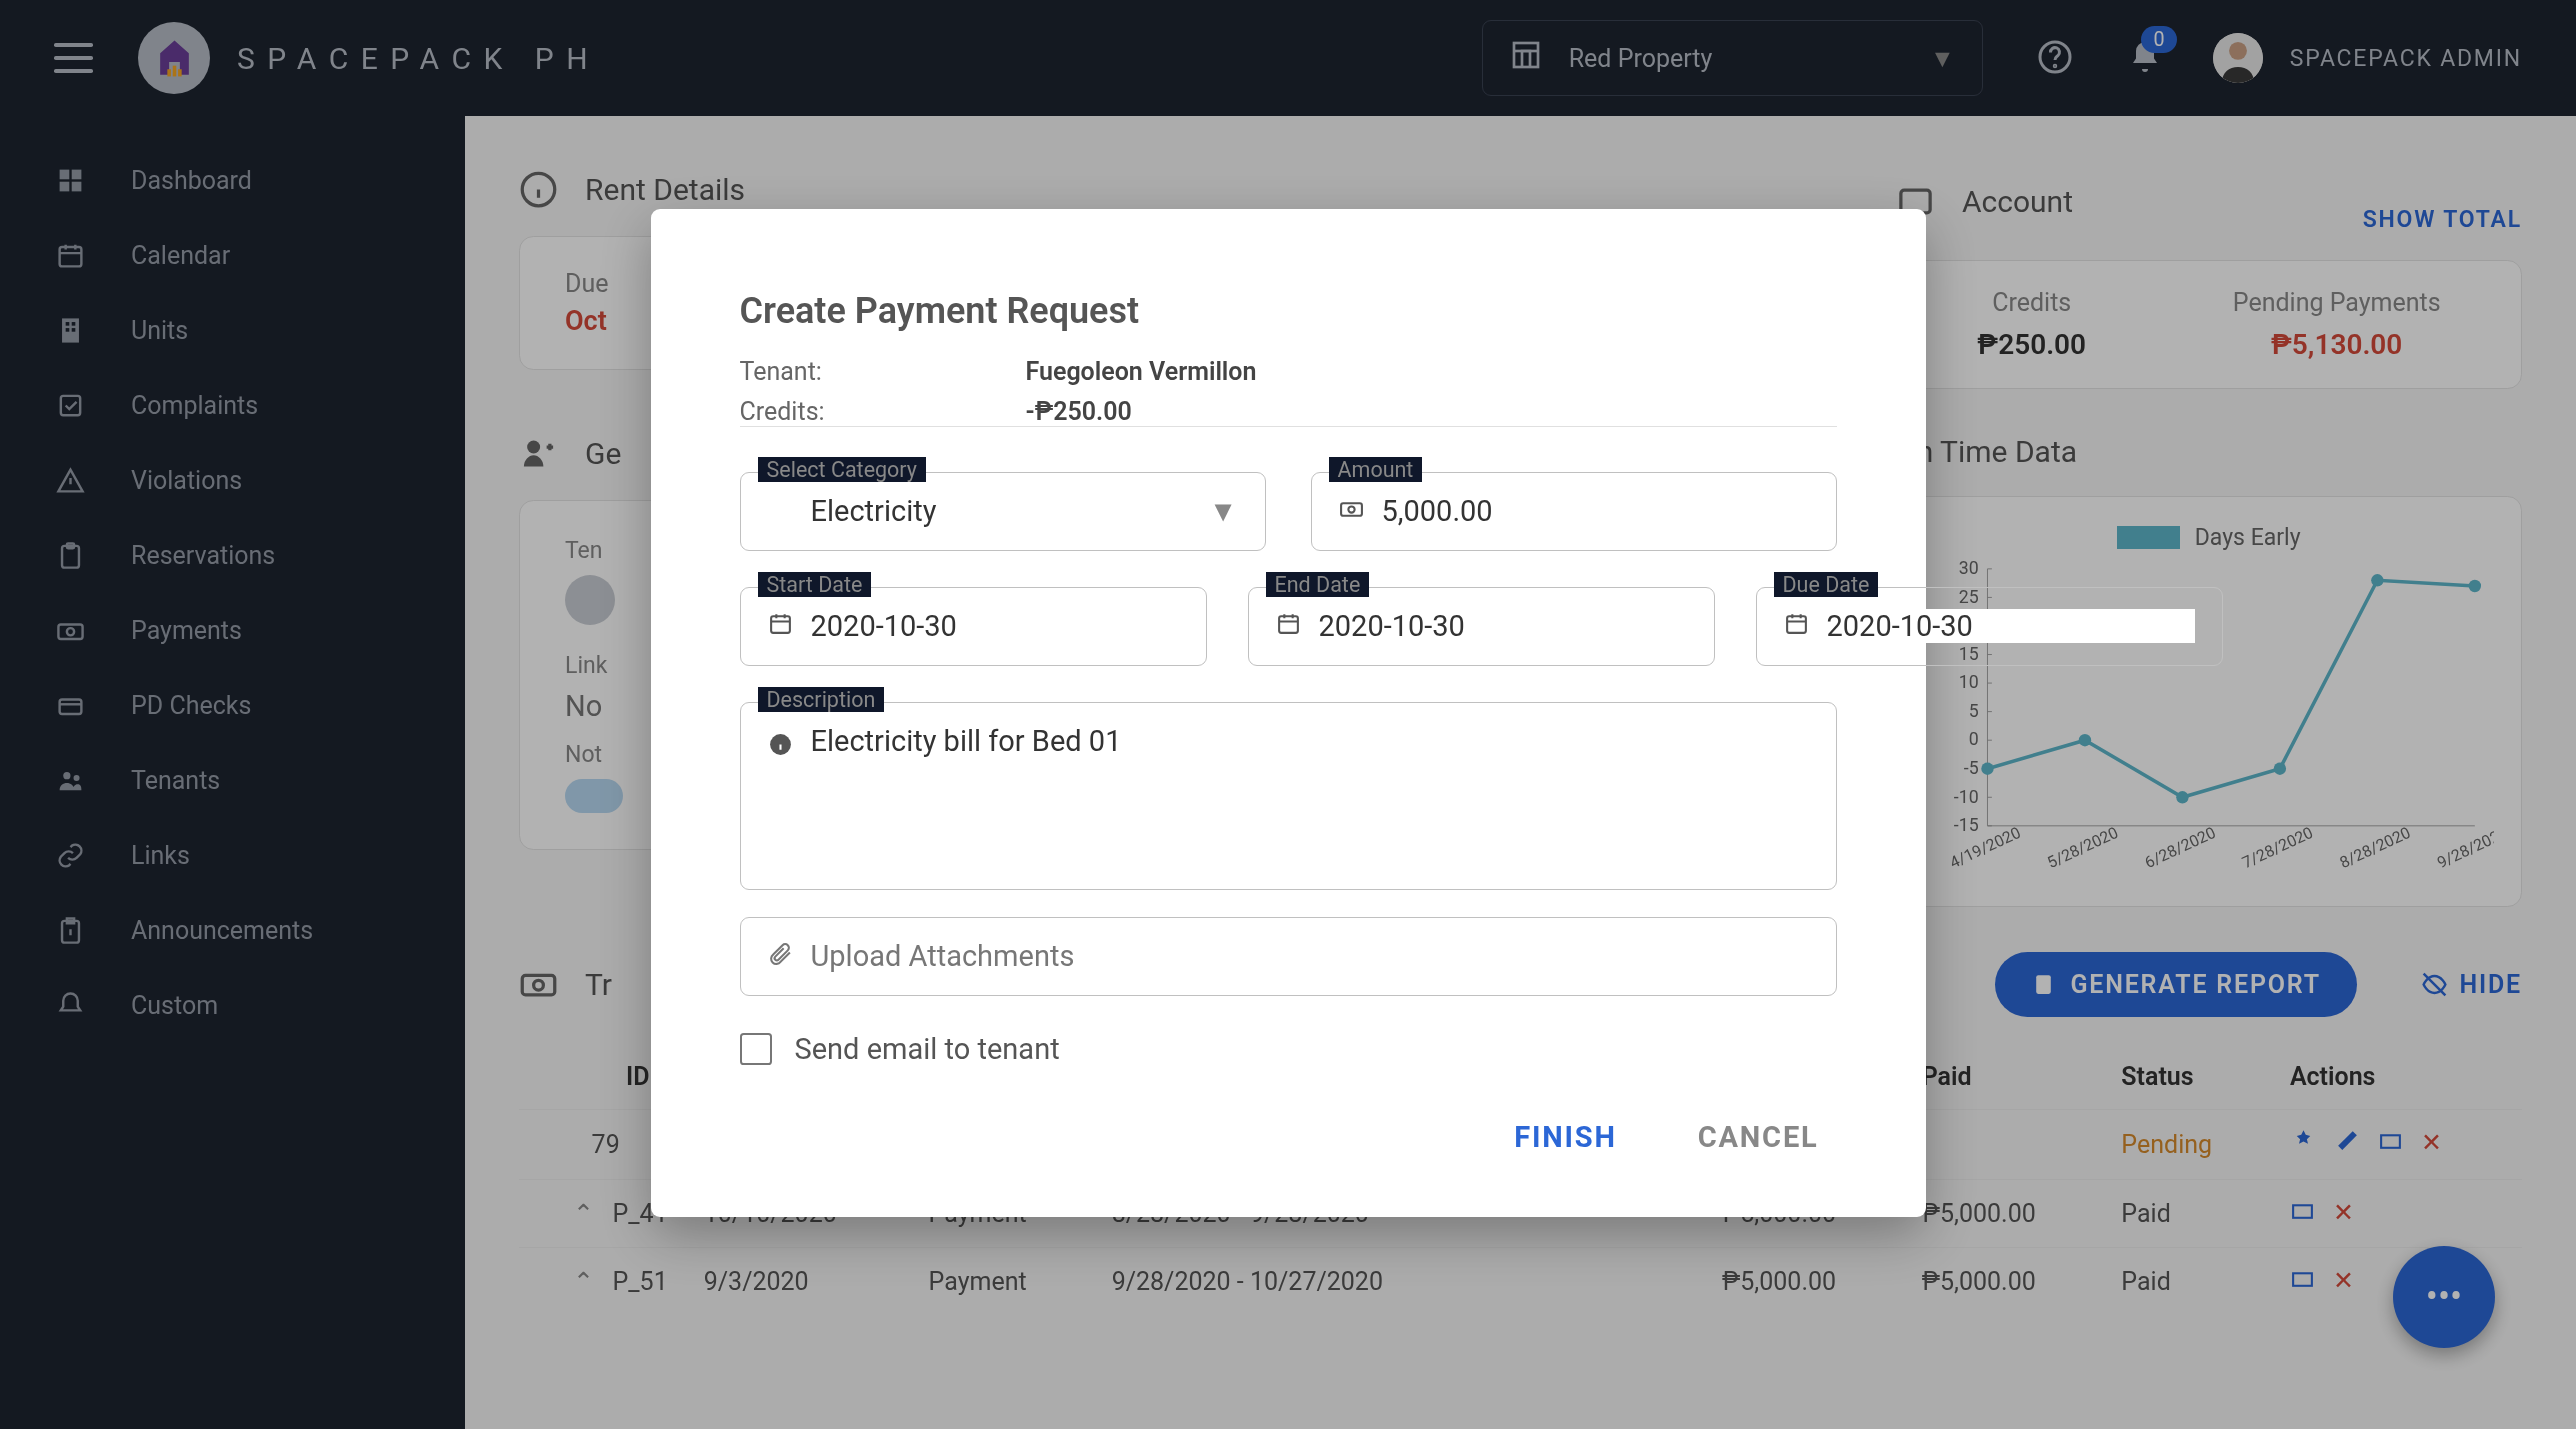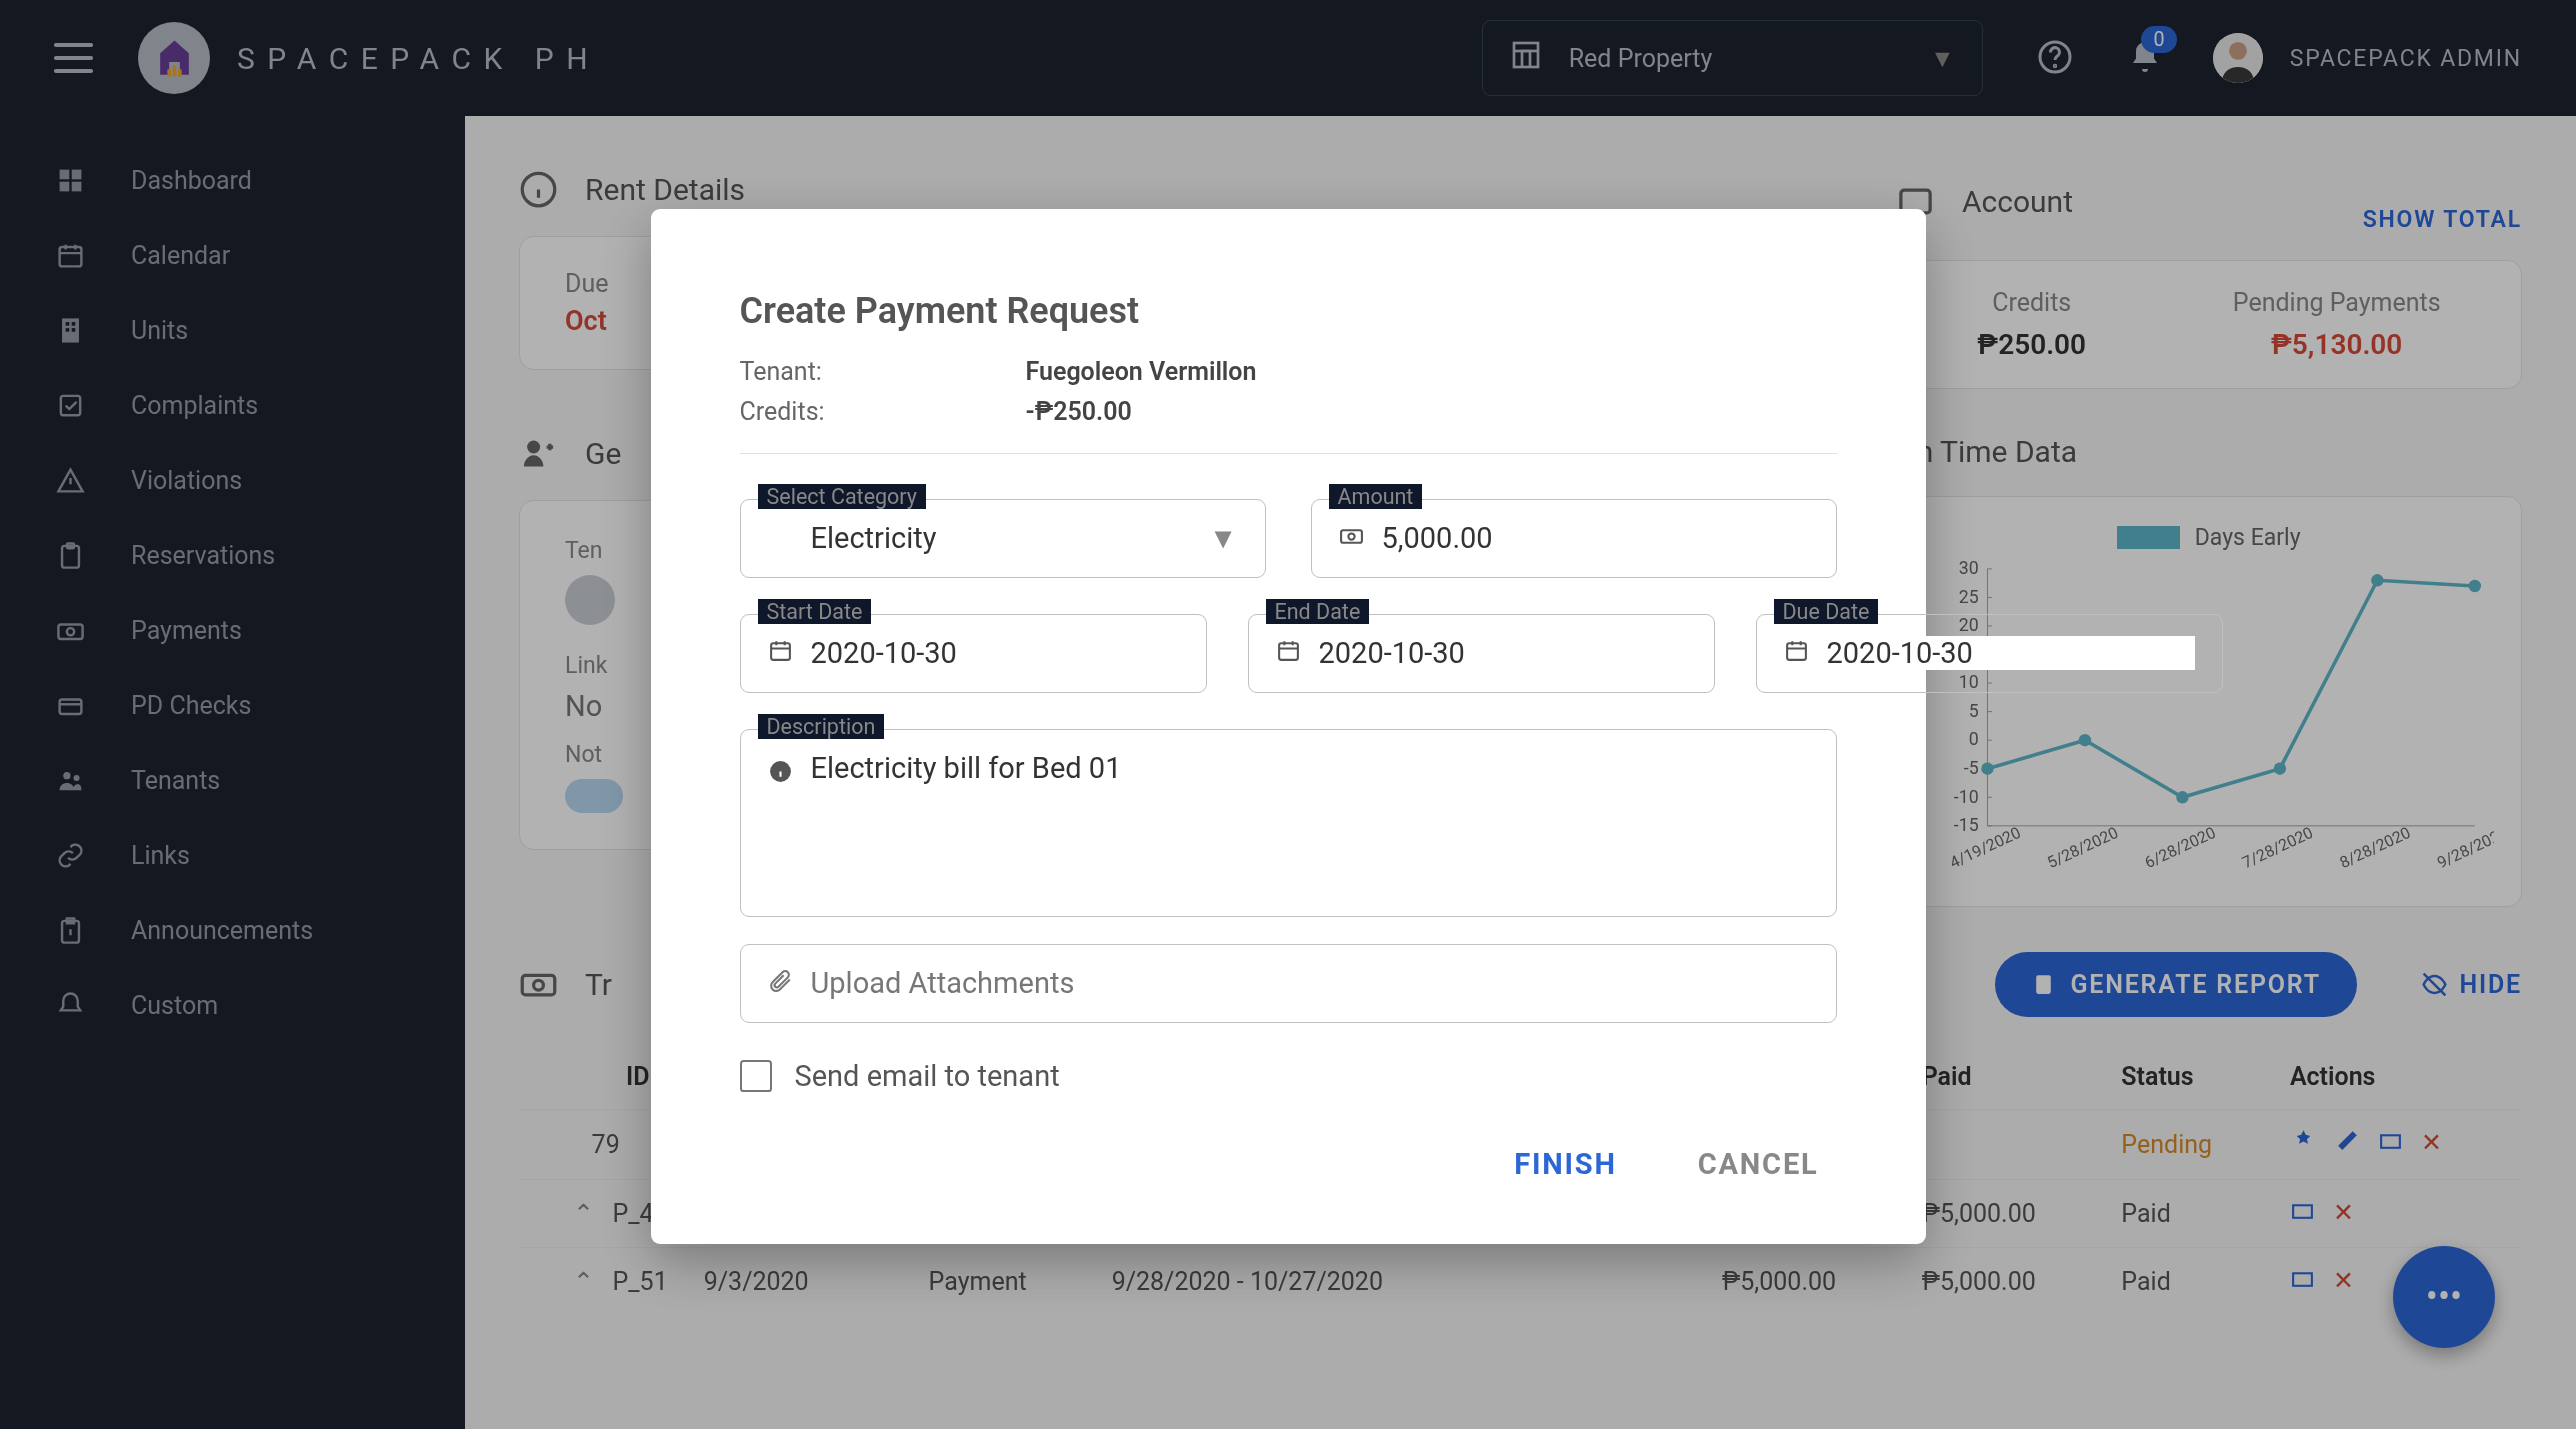--- a/index.html
+++ b/index.html
@@ -75,21 +75,21 @@
 .row-actions { display: flex; gap: 18px; color: #2c67d6; }
 .row-actions .del { color: #d44a3a; }
 
 
 .fab { position: fixed; right: 81px; bottom: 81px; width: 102px; height: 102px; border-radius: 50%; background: #2c67d6; color: #fff; display: flex; align-items: center; justify-content: center; font-size: 36px; cursor: pointer; box-shadow: 0 7.2px 18px rgba(0,0,0,0.3); }
 
 
 .overlay { position: absolute; inset: 0; background: rgba(0,0,0,0.3); display: flex; align-items: flex-start; justify-content: center; padding-top: 209px; }
 .modal { background: #fff; width: 1275px; border-radius: 9px; padding: 81px 89px 54px; box-shadow: 0 18px 54px rgba(0,0,0,0.3); }
 .modal-title { font-size: 36px; font-weight: 600; color: #555; margin-bottom: 25px; }
-.modal-info { display: grid; grid-template-columns: 286px 1fr; gap: 10.7px 0; font-size: 25px; color: #666; padding-bottom: 27px; border-bottom: 0.9px solid #e0e0e0; margin-bottom: 45px; }
+.modal-info { display: grid; grid-template-columns: 286px 1fr; gap: 10.7px 0; font-size: 25px; color: #666; border-bottom: 0.9px solid #e0e0e0; margin-bottom: 45px; }
 .modal-info .info-val { font-weight: 600; color: #444; }
 .form-row { display: flex; gap: 45px; margin-bottom: 36px; }
 .form-row-3 { display: flex; gap: 41px; margin-bottom: 36px; }
 .field { position: relative; flex: 1; }
 .field-label { position: absolute; top: -14.3px; left: 18px; background: #0f172a; padding: 0 9px; font-size: 21.5px; color: #888; }
 .field-input { width: 100%; border: 0.9px solid #c0c0c0; border-radius: 9px; padding: 21.5px 27px; font-size: 29px; color: #333; display: flex; align-items: center; gap: 18px; }
 .field-input .field-icon { color: #666; }
 .field-input input, .field-input textarea { border: none; outline: none; font-size: 29px; flex: 1; color: #333; font-family: inherit; resize: none; }
 .field textarea { min-height: 143px; }
 .select-arrow { margin-left: auto; color: #888; }

